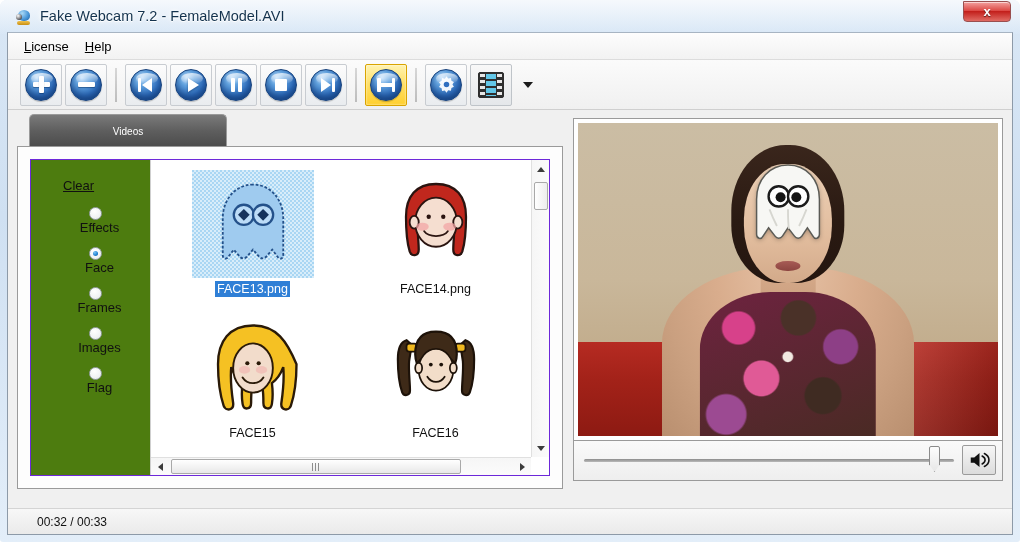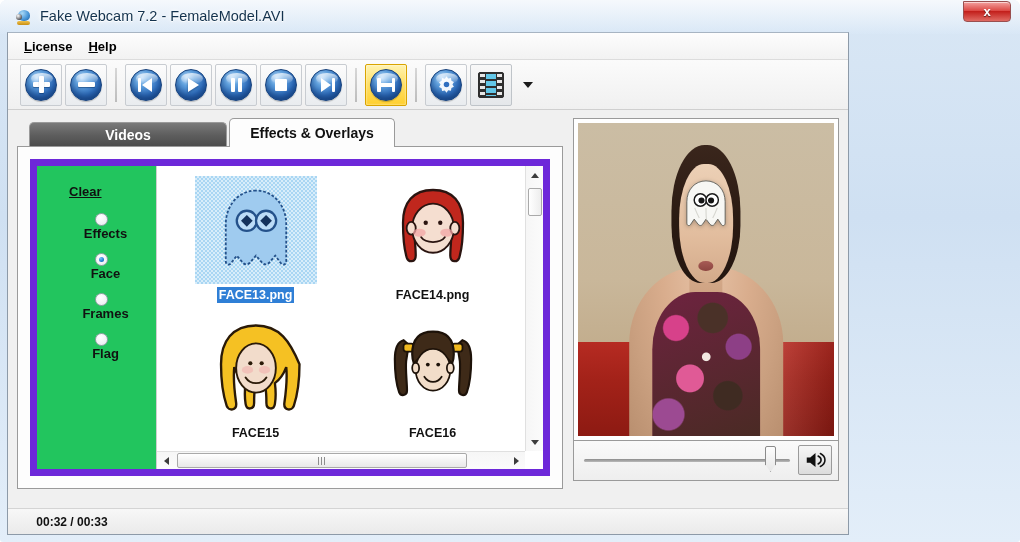--- a/index.html
+++ b/index.html
@@ -62,26 +62,25 @@
     box-shadow: inset 0 1px 0 rgba(255,255,255,.55);
     display:flex; align-items:center; justify-content:center;
     color:#fff; font-size:13px; font-weight:bold;
     text-shadow: 0 1px 1px rgba(0,0,0,.6);
     cursor:pointer;
   }
 
   
   .client {
     position: relative;
-    width: 842px; height: 503px;
+    width: 1006px; height: 503px;
     background: #f0f0f0;
     border: 1px solid #8d9aa8;
     border-top: 1px solid #a7b4c2;
     overflow: hidden;
-    font-weight: bold;
   }
 
   
   .menubar {
     height: 27px;
     background: linear-gradient(180deg,#fdfdfd,#f2f2f2);
     border-bottom: 1px solid #dcdcdc;
     display: flex; align-items: center;
     padding-left: 12px;
   }
@@ -176,23 +175,23 @@
   .filmstrip .perf { background: repeating-linear-gradient(180deg,#e8e8e8 0 3px,#2f2f2f 3px 6px); }
   .filmstrip .frames { background: repeating-linear-gradient(180deg,#63c7e8 0 5px,#2f2f2f 5px 7px); }
 
   
   .main { display: flex; padding: 8px 9px 0 9px; gap: 10px; height: 372px;}
 
   
   .tabpanel { width: 546px; position: relative; }
   .tabstrip { display: flex; align-items: flex-end; height: 29px; padding-left: 12px; }
   .tab {
-    height: 25px; min-width: 148px; padding: 8px 16px;
+    height: 25px; min-width: 148px; padding: 16px 16px;
     display:flex; align-items:center; justify-content:center;
-    font-size: 14px;
+    font-size: 10px;
     border: 1px solid #9a9a9a; border-bottom: none;
     border-radius: 5px 5px 0 0;
     cursor: pointer;
     position: relative;
   }
   .tab.inactive {
     background: linear-gradient(180deg,#7a7a7a 0%, #5e5e5e 50%, #4b4b4b 100%);
     color: #ffffff;
     width: 198px;
     margin-right: 2px;
@@ -208,22 +207,22 @@
   .tabbody {
     background: #fdfdfd;
     border: 1px solid #9a9a9a;
     height: 343px;
     margin-top: -1px;
     padding: 10px;
     position: relative;
   }
   .inner-panel {
     position:absolute; left:12px; top:12px; right:12px; bottom:12px;
-    border: 7px solid #6d28d9;
-    background: #22c55e;
+    border: 1px solid #6d28d9;
+    background: #4d7c0f;
     display: flex;
     justify-content: center;
   }
 
   
   .radio-col { width: 120px; padding: 14px 0 0 18px; border-right: 1px solid #cfcfcf; }
   .clear-link {
     font-size: 13px; color:#101010; text-decoration: underline;
     cursor: pointer; display:inline-block; margin: 4px 0 14px 14px;
   }
@@ -479,40 +478,43 @@
       <div class="dropdown-arrow">
           <i></i>
         </div>
     </div>
 
     <div class="main">
 
       <div class="tabpanel">
         <div class="tabstrip">
           <div class="tab inactive">Videos</div>
-          <div class="tab active">Effects &amp; Overlays</div>
         </div>
 
         <div class="tabbody">
           <div class="inner-panel">
 
             <div class="radio-col">
               <span class="clear-link">Clear</span>
 
               <div class="radio-row">
                 <span class="radio"></span>
                 <span class="radio-label">Effects</span>
               </div>
               <div class="radio-row">
                 <span class="radio checked"></span>
                 <span class="radio-label">Face</span>
               </div>
               <div class="radio-row">
                 <span class="radio"></span>
                 <span class="radio-label">Frames</span>
+              </div>
+              <div class="radio-row">
+                <span class="radio"></span>
+                <span class="radio-label">Images</span>
               </div>
               <div class="radio-row">
                 <span class="radio"></span>
                 <span class="radio-label">Flag</span>
               </div>
             </div>
 
             <div class="thumbs-wrap">
               <div class="thumbs-grid">
 

